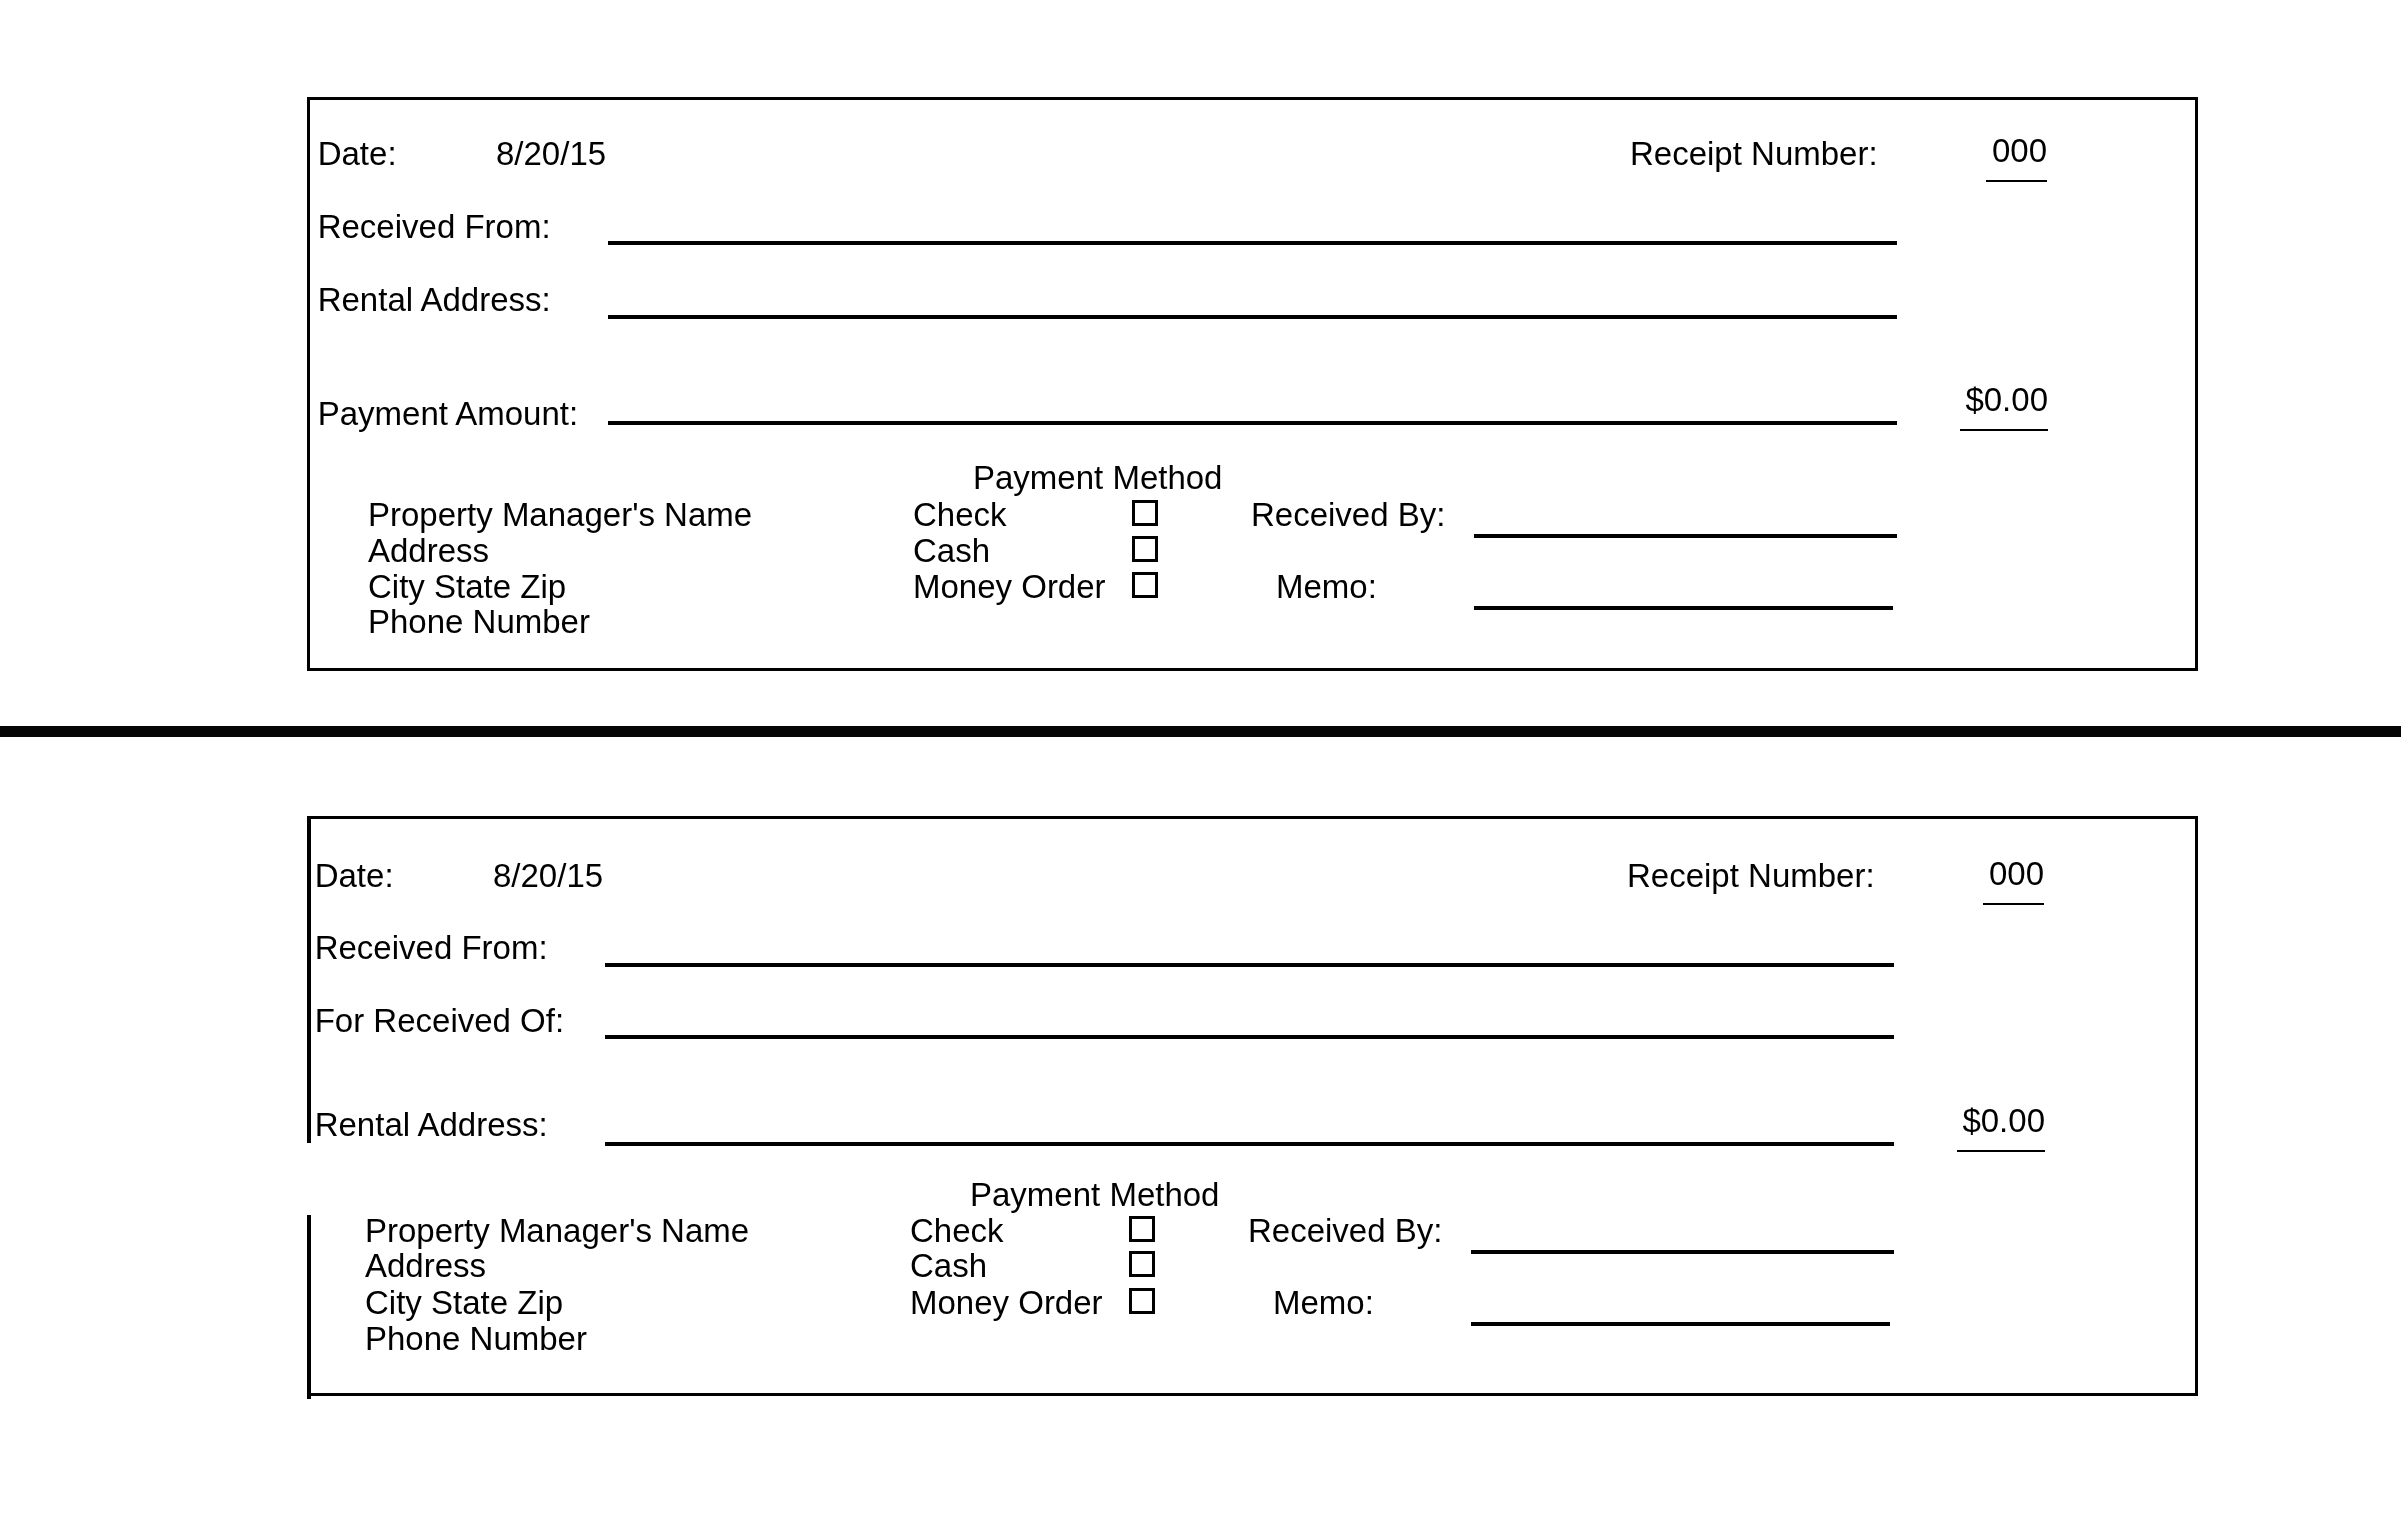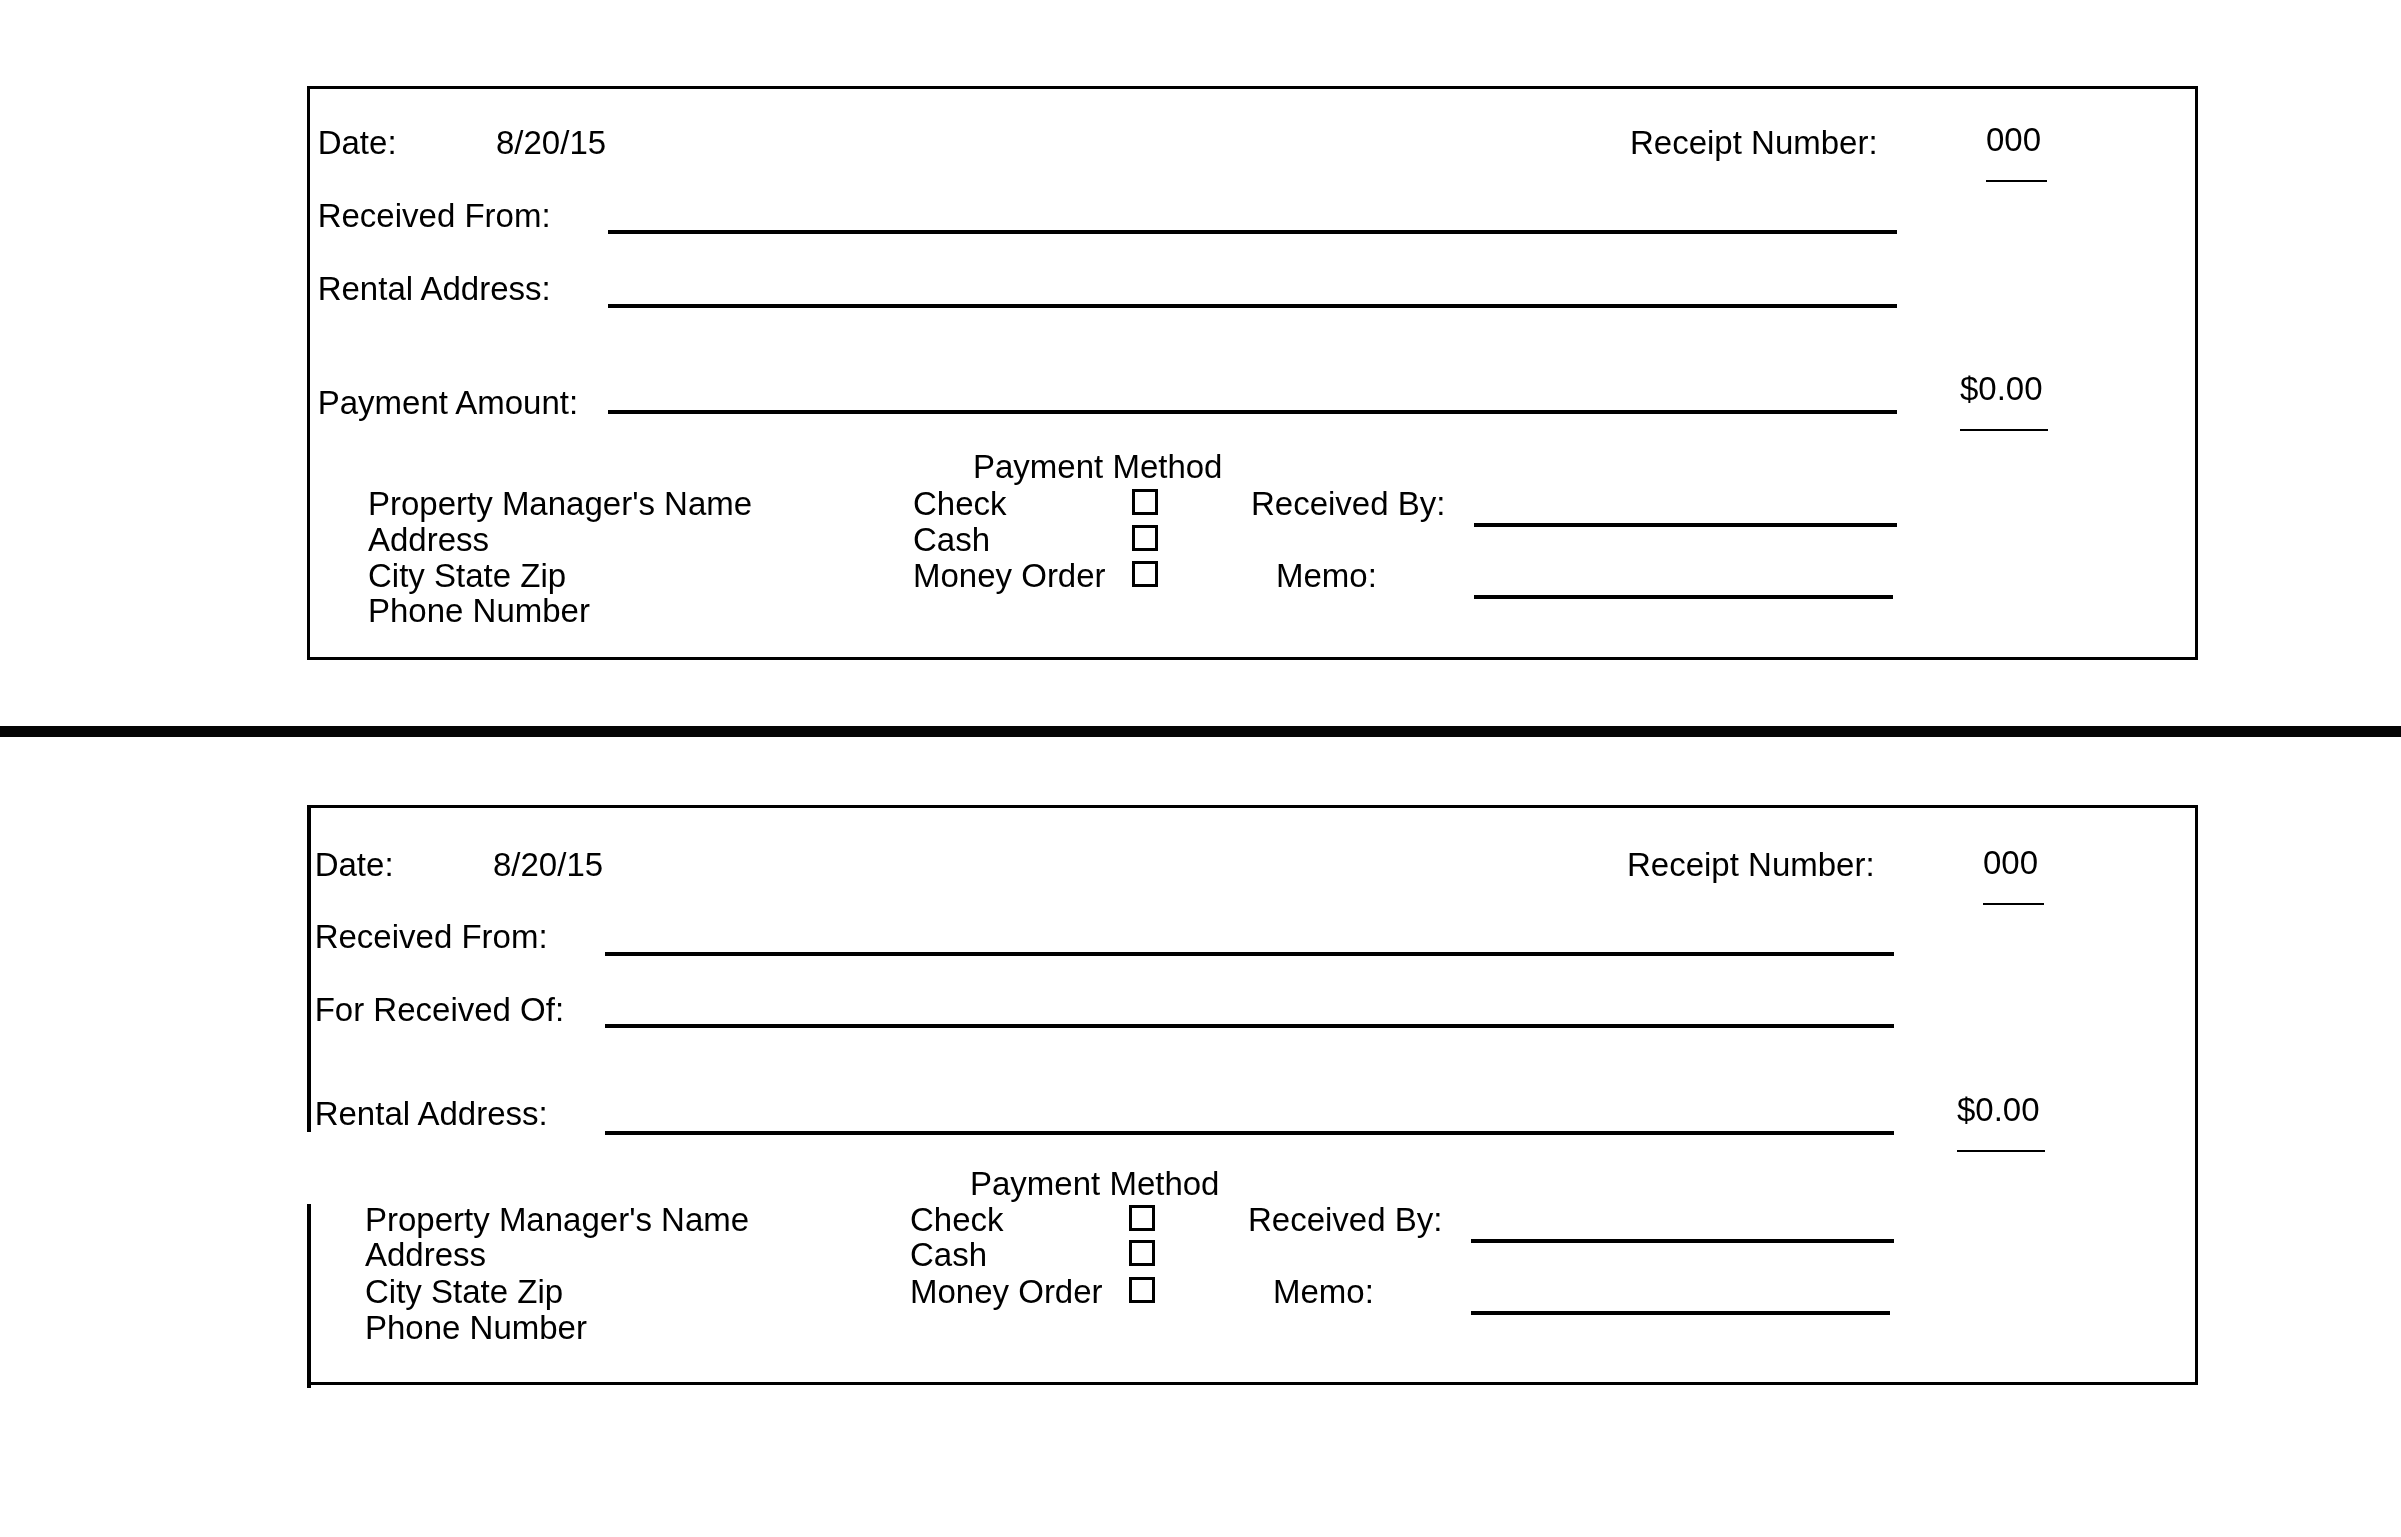--- a/index.html
+++ b/index.html
@@ -11,20 +11,21 @@
     font-family: "Liberation Sans", "DejaVu Sans", sans-serif;
     color: #000000;
     overflow: hidden;
   }
   .receipt {
     position: absolute;
     left: 307px;
     width: 1891px;
     box-sizing: border-box;
     border: 3.8px solid #000000;
+    margin-top: 11px;
   }
   #receipt-top { top: 86px; height: 574px; }
   #receipt-bottom { top: 805px; height: 580px; border-left: none; }
   .lseg { position: absolute; left: 0; width: 3.8px; background: #000000; }
   #receipt-bottom .lseg1 { top: 0; height: 324px; }
   #receipt-bottom .lseg2 { top: 396px; height: 184px; }
 
   .lbl {
     position: absolute;
     font-size: 33px;
@@ -35,23 +36,23 @@
   .c { text-align: center; }
   .fline {
     position: absolute;
     height: 3.8px;
     background: #000000;
   }
   .uval {
     position: absolute;
     font-size: 33px;
     line-height: 38px;
-    text-align: left;
+    text-align: right;
     border-bottom: 2.9px solid #000000;
-    padding-bottom: 21px;
+    padding-bottom: 10px;
   }
   .chk {
     position: absolute;
     width: 26px;
     height: 26px;
     box-sizing: border-box;
     border: 3.8px solid #000000;
     background: #ffffff;
   }
   .divider {

